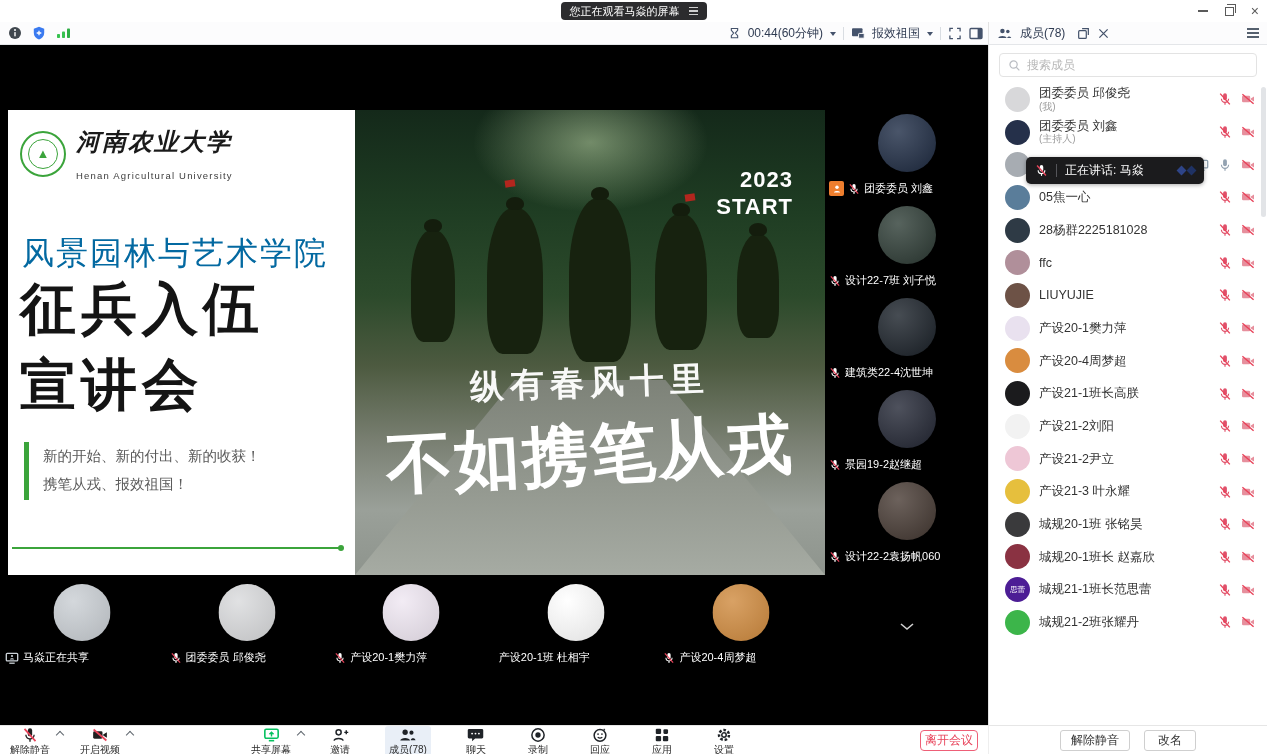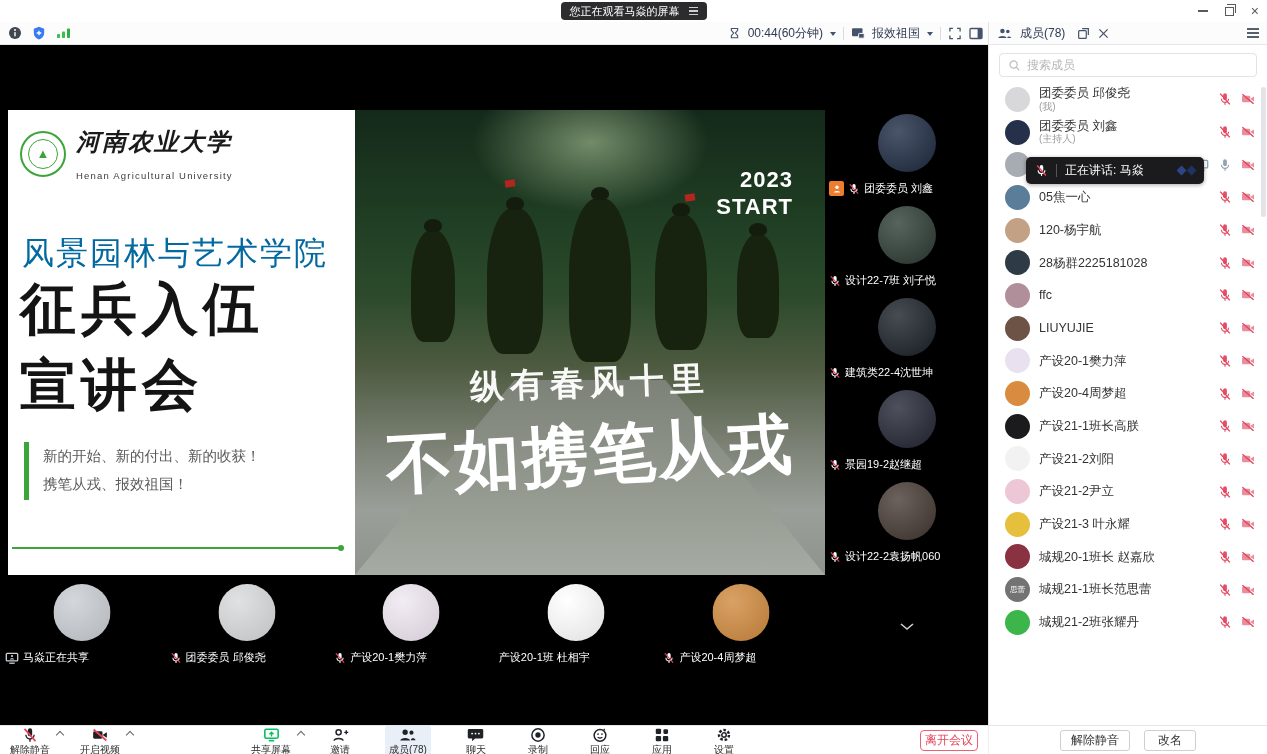--- a/index.html
+++ b/index.html
@@ -446,40 +446,20 @@
     <line class="slash" x1="2.2" y1="1.6" x2="11.8" y2="12.4" stroke="#e8435a" stroke-width="1.4"></line>
   </svg>
             <svg class="ic-cam" width="14" height="14" viewBox="0 0 14 14">
     <rect x="1" y="3.8" width="8.2" height="6.4" rx="1.2" fill="currentColor"></rect>
     <path d="M9.8 6.6l3.2-2.1v5l-3.2-2.1z" fill="currentColor"></path>
     <line class="slash" x1="1.4" y1="2.2" x2="12.6" y2="11.8" stroke="#e8435a" stroke-width="1.4"></line>
   </svg>
           </span>
   </div>
         <div class="m-row">
-    <span class="m-avatar avatar-txt" style="background: rgb(194, 161, 133);"></span>
-    <span class="m-text">
-      <span class="m-name">120-杨宇航</span>
-
-    </span>
-    <span class="m-icons">
-            <svg class="ic-mic" width="14" height="14" viewBox="0 0 14 14">
-    <rect x="5.1" y="1.2" width="3.8" height="7" rx="1.9" fill="currentColor"></rect>
-    <path d="M3.4 6.8a3.6 3.6 0 0 0 7.2 0" fill="none" stroke="currentColor" stroke-width="1.2"></path>
-    <line x1="7" y1="10.6" x2="7" y2="12.8" stroke="currentColor" stroke-width="1.2"></line>
-    <line class="slash" x1="2.2" y1="1.6" x2="11.8" y2="12.4" stroke="#e8435a" stroke-width="1.4"></line>
-  </svg>
-            <svg class="ic-cam" width="14" height="14" viewBox="0 0 14 14">
-    <rect x="1" y="3.8" width="8.2" height="6.4" rx="1.2" fill="currentColor"></rect>
-    <path d="M9.8 6.6l3.2-2.1v5l-3.2-2.1z" fill="currentColor"></path>
-    <line class="slash" x1="1.4" y1="2.2" x2="12.6" y2="11.8" stroke="#e8435a" stroke-width="1.4"></line>
-  </svg>
-          </span>
-  </div>
-        <div class="m-row">
     <span class="m-avatar avatar-txt" style="background: rgb(46, 58, 69);"></span>
     <span class="m-text">
       <span class="m-name">28杨群2225181028</span>
 
     </span>
     <span class="m-icons">
             <svg class="ic-mic" width="14" height="14" viewBox="0 0 14 14">
     <rect x="5.1" y="1.2" width="3.8" height="7" rx="1.9" fill="currentColor"></rect>
     <path d="M3.4 6.8a3.6 3.6 0 0 0 7.2 0" fill="none" stroke="currentColor" stroke-width="1.2"></path>
     <line x1="7" y1="10.6" x2="7" y2="12.8" stroke="currentColor" stroke-width="1.2"></line>
@@ -646,41 +626,61 @@
     <line class="slash" x1="2.2" y1="1.6" x2="11.8" y2="12.4" stroke="#e8435a" stroke-width="1.4"></line>
   </svg>
             <svg class="ic-cam" width="14" height="14" viewBox="0 0 14 14">
     <rect x="1" y="3.8" width="8.2" height="6.4" rx="1.2" fill="currentColor"></rect>
     <path d="M9.8 6.6l3.2-2.1v5l-3.2-2.1z" fill="currentColor"></path>
     <line class="slash" x1="1.4" y1="2.2" x2="12.6" y2="11.8" stroke="#e8435a" stroke-width="1.4"></line>
   </svg>
           </span>
   </div>
         <div class="m-row">
+    <span class="m-avatar avatar-txt" style="background: rgb(58, 58, 60);"></span>
+    <span class="m-text">
+      <span class="m-name">城规20-1班 张铭昊</span>
+
+    </span>
+    <span class="m-icons">
+            <svg class="ic-mic" width="14" height="14" viewBox="0 0 14 14">
+    <rect x="5.1" y="1.2" width="3.8" height="7" rx="1.9" fill="currentColor"></rect>
+    <path d="M3.4 6.8a3.6 3.6 0 0 0 7.2 0" fill="none" stroke="currentColor" stroke-width="1.2"></path>
+    <line x1="7" y1="10.6" x2="7" y2="12.8" stroke="currentColor" stroke-width="1.2"></line>
+    <line class="slash" x1="2.2" y1="1.6" x2="11.8" y2="12.4" stroke="#e8435a" stroke-width="1.4"></line>
+  </svg>
+            <svg class="ic-cam" width="14" height="14" viewBox="0 0 14 14">
+    <rect x="1" y="3.8" width="8.2" height="6.4" rx="1.2" fill="currentColor"></rect>
+    <path d="M9.8 6.6l3.2-2.1v5l-3.2-2.1z" fill="currentColor"></path>
+    <line class="slash" x1="1.4" y1="2.2" x2="12.6" y2="11.8" stroke="#e8435a" stroke-width="1.4"></line>
+  </svg>
+          </span>
+  </div>
+        <div class="m-row">
     <span class="m-avatar avatar-txt" style="background: rgb(138, 50, 66);"></span>
     <span class="m-text">
       <span class="m-name">城规20-1班长 赵嘉欣</span>
 
     </span>
     <span class="m-icons">
             <svg class="ic-mic" width="14" height="14" viewBox="0 0 14 14">
     <rect x="5.1" y="1.2" width="3.8" height="7" rx="1.9" fill="currentColor"></rect>
     <path d="M3.4 6.8a3.6 3.6 0 0 0 7.2 0" fill="none" stroke="currentColor" stroke-width="1.2"></path>
     <line x1="7" y1="10.6" x2="7" y2="12.8" stroke="currentColor" stroke-width="1.2"></line>
     <line class="slash" x1="2.2" y1="1.6" x2="11.8" y2="12.4" stroke="#e8435a" stroke-width="1.4"></line>
   </svg>
             <svg class="ic-cam" width="14" height="14" viewBox="0 0 14 14">
     <rect x="1" y="3.8" width="8.2" height="6.4" rx="1.2" fill="currentColor"></rect>
     <path d="M9.8 6.6l3.2-2.1v5l-3.2-2.1z" fill="currentColor"></path>
     <line class="slash" x1="1.4" y1="2.2" x2="12.6" y2="11.8" stroke="#e8435a" stroke-width="1.4"></line>
   </svg>
           </span>
   </div>
         <div class="m-row">
-    <span class="m-avatar avatar-txt" style="background: #737373;">思蕾</span>
+    <span class="m-avatar avatar-txt" style="background: #4c1d95;">思蕾</span>
     <span class="m-text">
       <span class="m-name">城规21-1班长范思蕾</span>
 
     </span>
     <span class="m-icons">
             <svg class="ic-mic" width="14" height="14" viewBox="0 0 14 14">
     <rect x="5.1" y="1.2" width="3.8" height="7" rx="1.9" fill="currentColor"></rect>
     <path d="M3.4 6.8a3.6 3.6 0 0 0 7.2 0" fill="none" stroke="currentColor" stroke-width="1.2"></path>
     <line x1="7" y1="10.6" x2="7" y2="12.8" stroke="currentColor" stroke-width="1.2"></line>
     <line class="slash" x1="2.2" y1="1.6" x2="11.8" y2="12.4" stroke="#e8435a" stroke-width="1.4"></line>

